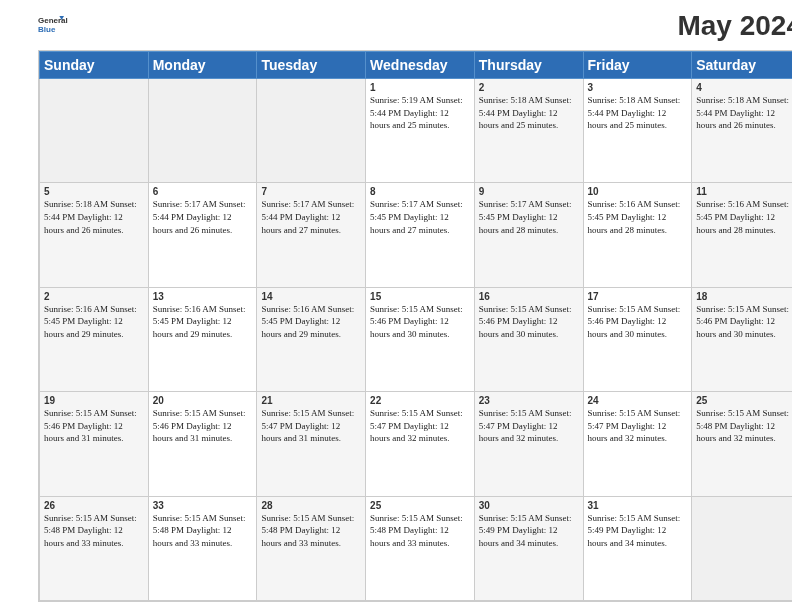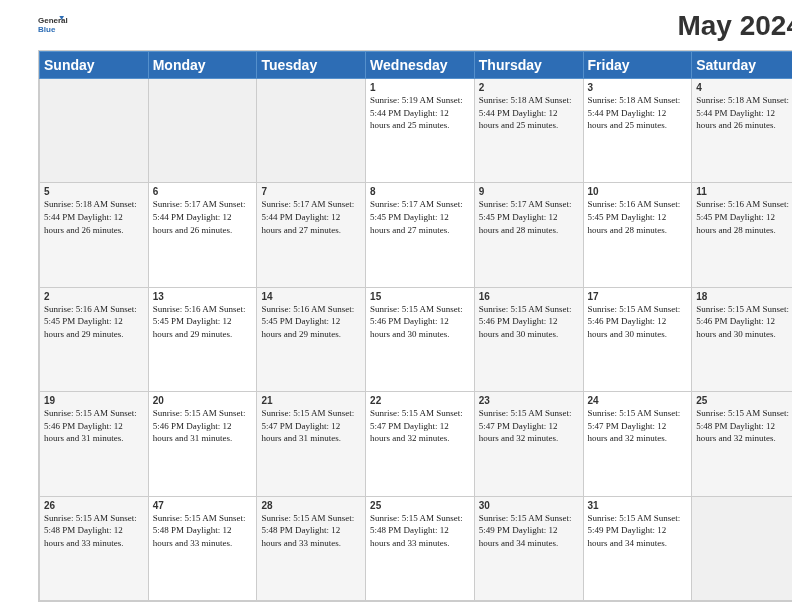--- a/index.html
+++ b/index.html
@@ -313,21 +313,21 @@
           </tr>
           <tr>
             <td>
               <span class="day-num">26</span>
               <div class="day-info">Sunrise: 5:15 AM
 Sunset: 5:48 PM
 Daylight: 12 hours
 and 33 minutes.</div>
             </td>
             <td>
-              <span class="day-num">47</span>
+              <span class="day-num">33</span>
               <div class="day-info">Sunrise: 5:15 AM
 Sunset: 5:48 PM
 Daylight: 12 hours
 and 33 minutes.</div>
             </td>
             <td>
               <span class="day-num">28</span>
               <div class="day-info">Sunrise: 5:15 AM
 Sunset: 5:48 PM
 Daylight: 12 hours

